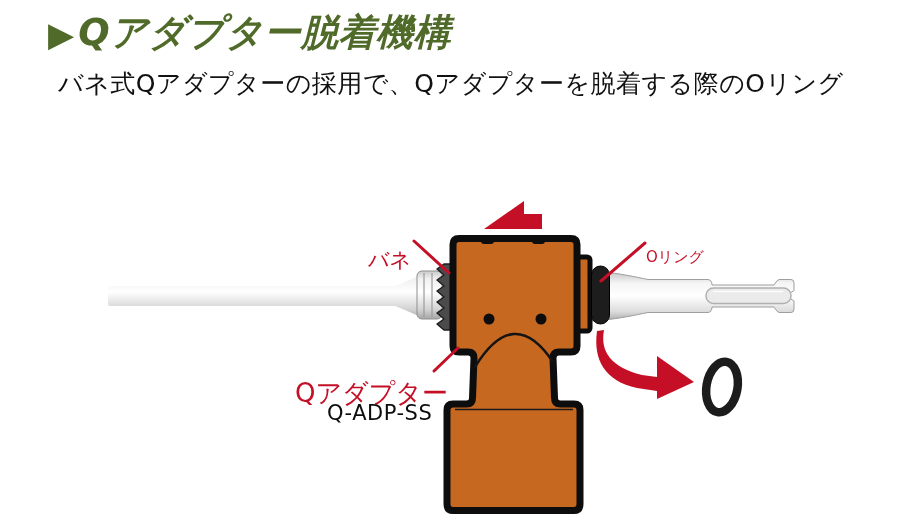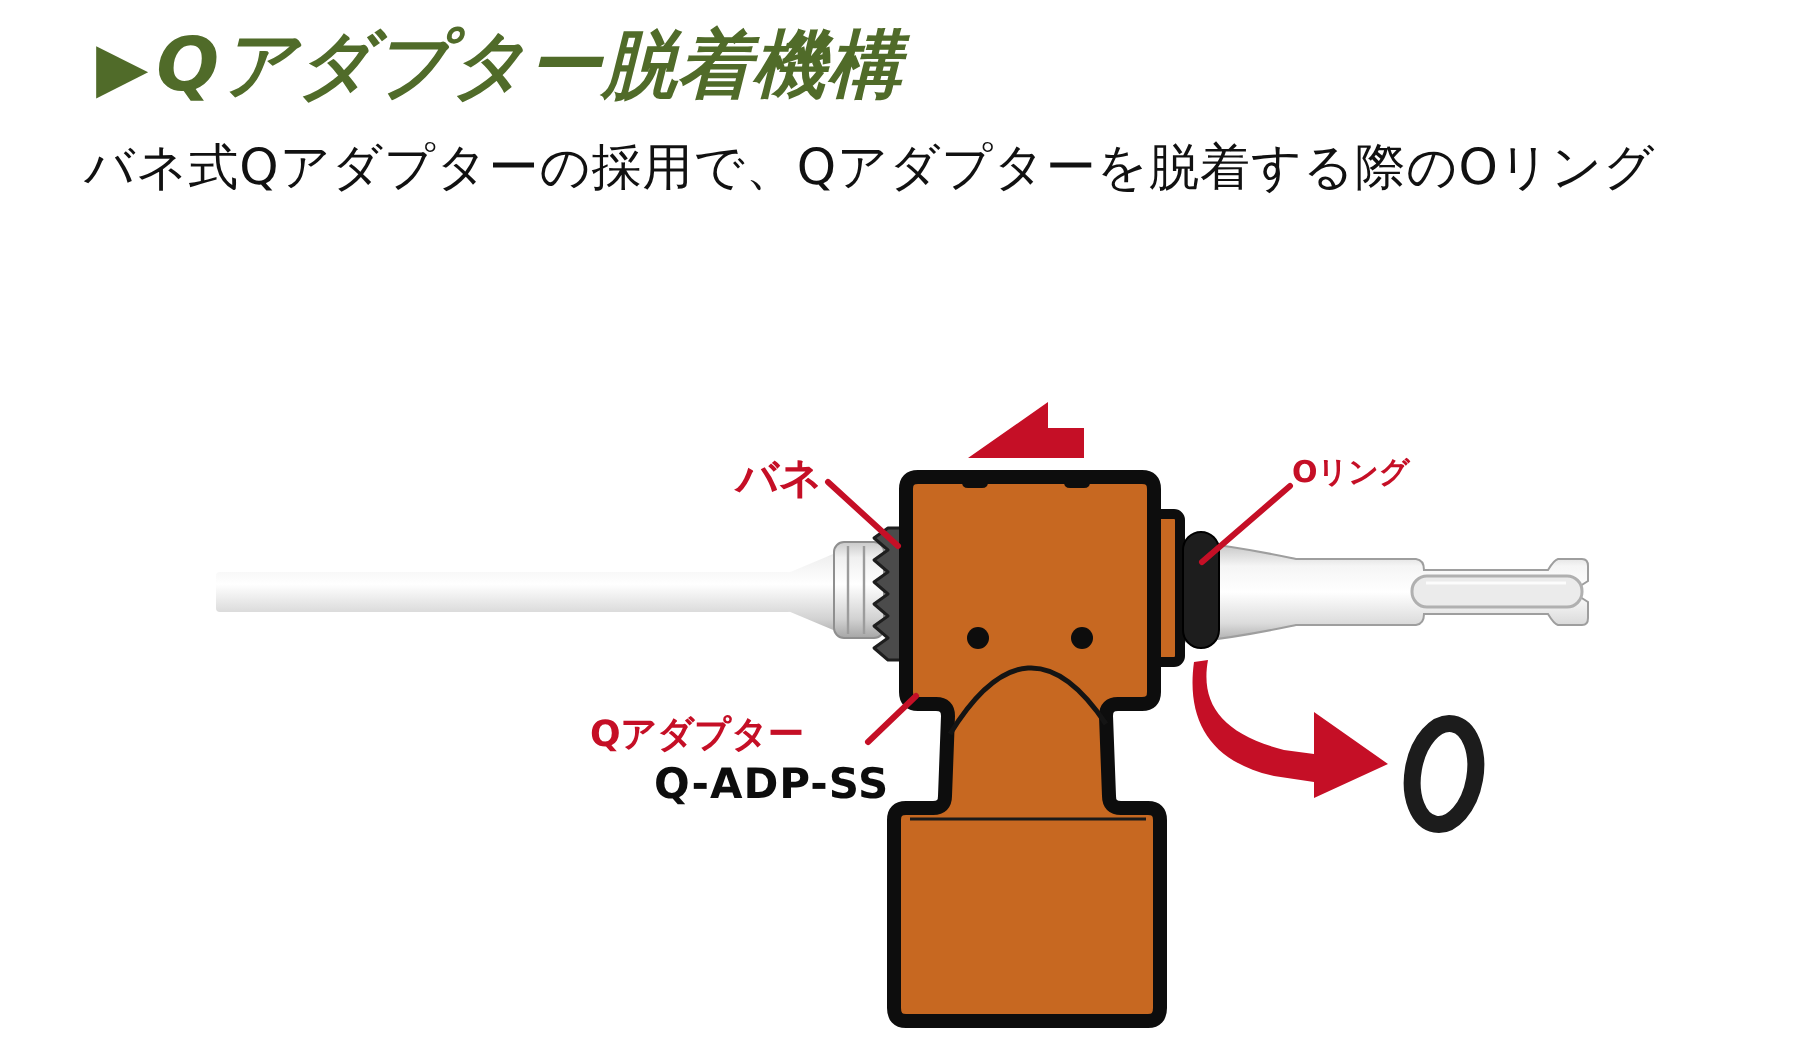--- a/index.html
+++ b/index.html
@@ -12,30 +12,30 @@
   *{margin:0;padding:0;box-sizing:border-box;}
   html,body{background:#ffffff;}
   body{font-family:"DejaVu Sans","Liberation Sans",sans-serif;}
   .page{position:relative;width:900px;height:522px;background:#ffffff;overflow:hidden;}
 
   .title{position:absolute;left:48px;top:8px;display:flex;align-items:center;
          color:var(--title-green);font-weight:bold;white-space:nowrap;}
   .title .marker{font-size:34px;line-height:1;margin-right:4px;transform:translateY(1px);}
   .title .title-text{font-size:37px;letter-spacing:0.5px;font-style:italic;}
 
-  .description{position:absolute;left:42px;top:66px;color:#111111;
+  .description{position:absolute;left:58px;top:66px;color:#111111;
                font-size:25px;line-height:35px;letter-spacing:0.5px;white-space:nowrap;}
 
   .diagram-svg{position:absolute;left:0;top:0;}
 
-  .dlabel{position:absolute;font-weight:bold;white-space:nowrap;}
+  .dlabel{position:absolute;font-weight:normal;white-space:nowrap;margin-top:21px;}
   .dlabel.red{color:var(--label-red);}
   .label-spring{left:368px;top:225px;font-size:21px;}
   .label-oring{left:646px;top:227px;font-size:15px;}
-  .label-qadapter{left:295px;top:355px;font-size:18px;}
+  .label-qadapter{left:295px;top:355px;font-size:26px;}
   .label-model{left:327px;top:380px;font-size:21px;color:#0d0d0d;letter-spacing:0.5px;}
 </style>
 </head>
 <body>
 
 <div class="page">
 
   <div class="title">
     <span class="marker">▶</span>
     <span class="title-text">Qアダプター脱着機構</span>

